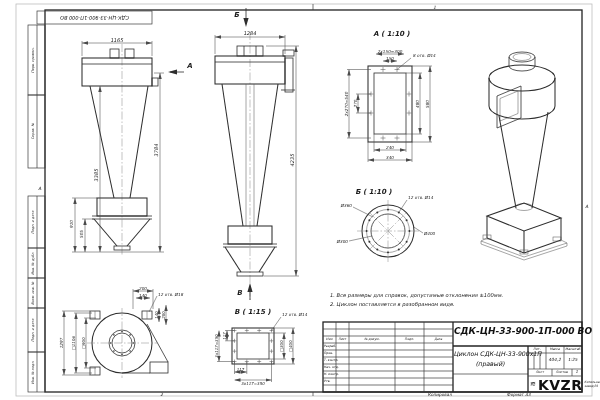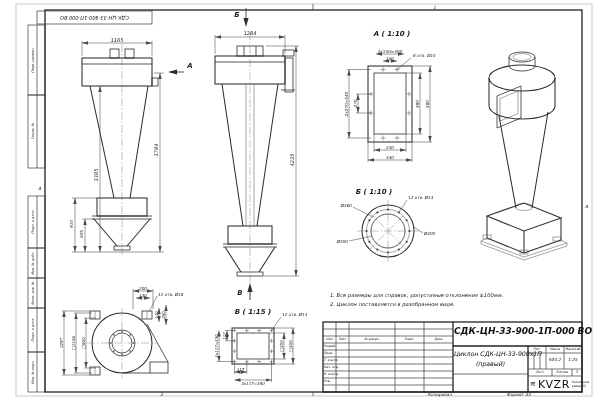--- a/index.html
+++ b/index.html
@@ -405,20 +405,20 @@
   <span class="hb ctr" style="left:564px;top:347.8px;width:18px;font-size:3.2px">Масштаб</span>
   <span class="hb ctr" style="left:546px;top:358px;width:18px;font-size:4.3px">404,2</span>
   <span class="hb ctr" style="left:564px;top:358px;width:18px;font-size:4.3px">1:25</span>
 
   <span class="hb ctr" style="left:528px;top:370.5px;width:24px;font-size:3.2px">Лист</span>
   <span class="hb ctr" style="left:552px;top:370.5px;width:20px;font-size:3.2px">Листов</span>
   <span class="hb ctr" style="left:572px;top:369.8px;width:10px;font-size:4px">1</span>
 
   <div class="hb logo" style="left:530px;top:378px;width:51px;height:13px">
     <span style="font-size:7px;font-style:normal">≋</span>
-    <span style="font-size:11px;font-weight:400;font-style:normal;letter-spacing:.5px">KVZR</span>
+    <span style="font-size:14px;font-weight:700;font-style:normal;letter-spacing:.5px">KVZR</span>
     <span style="display:flex;flex-direction:column;font-size:3px;line-height:1.2">
       <span>Котельный</span>
       <span>завод РЗ</span>
     </span>
   </div>
 </div>
 </div>
 
 </body></html>

